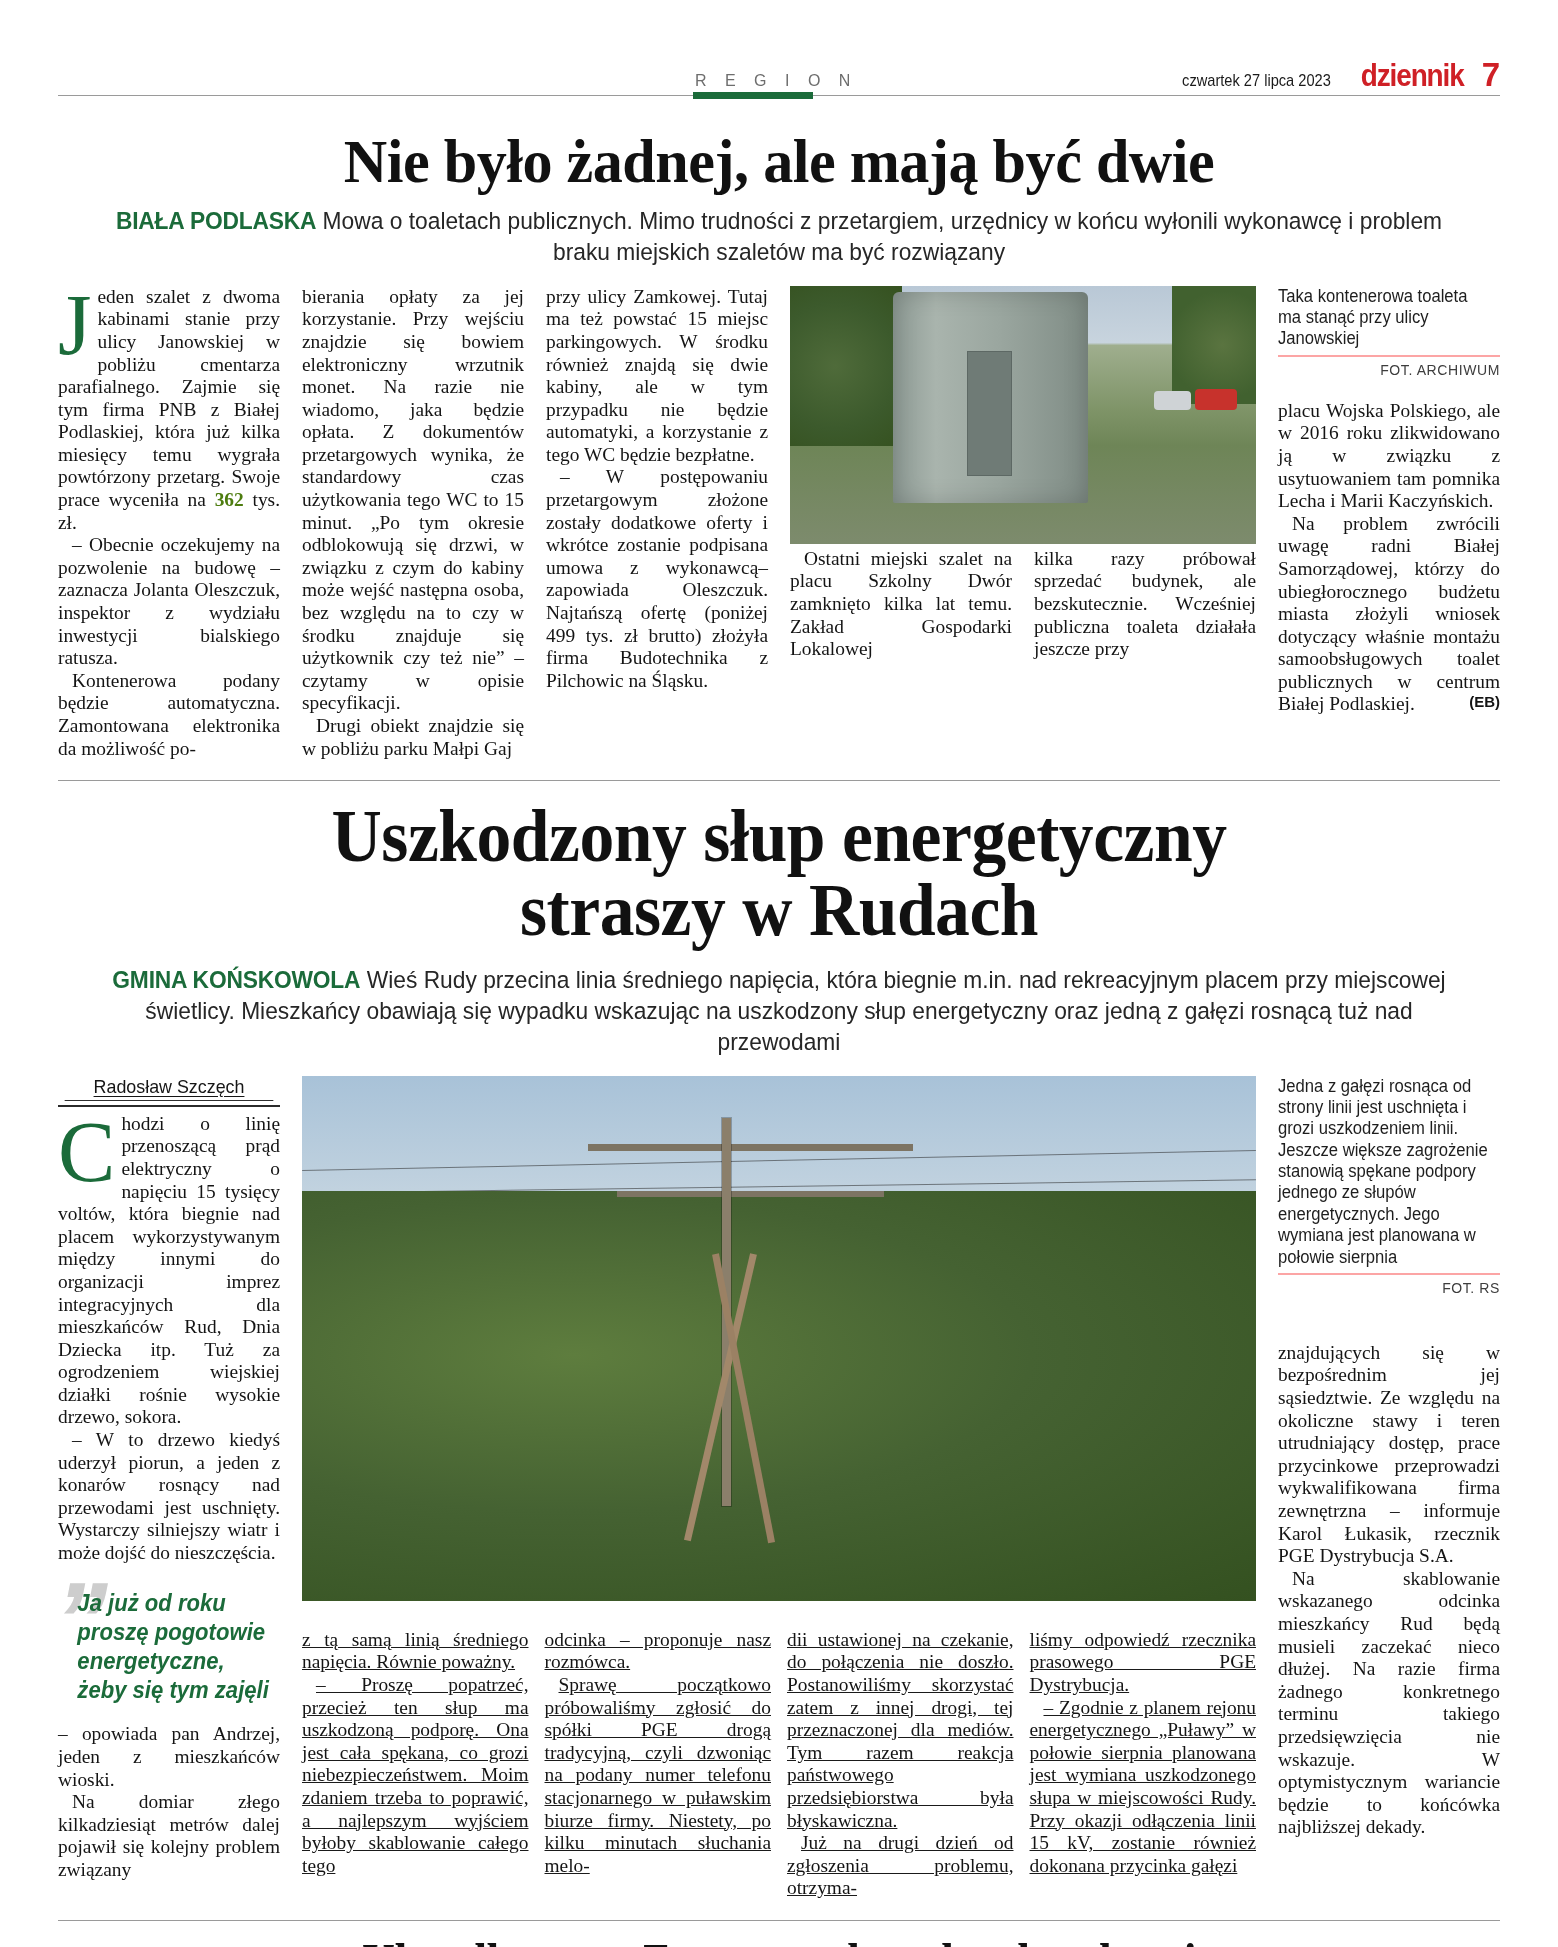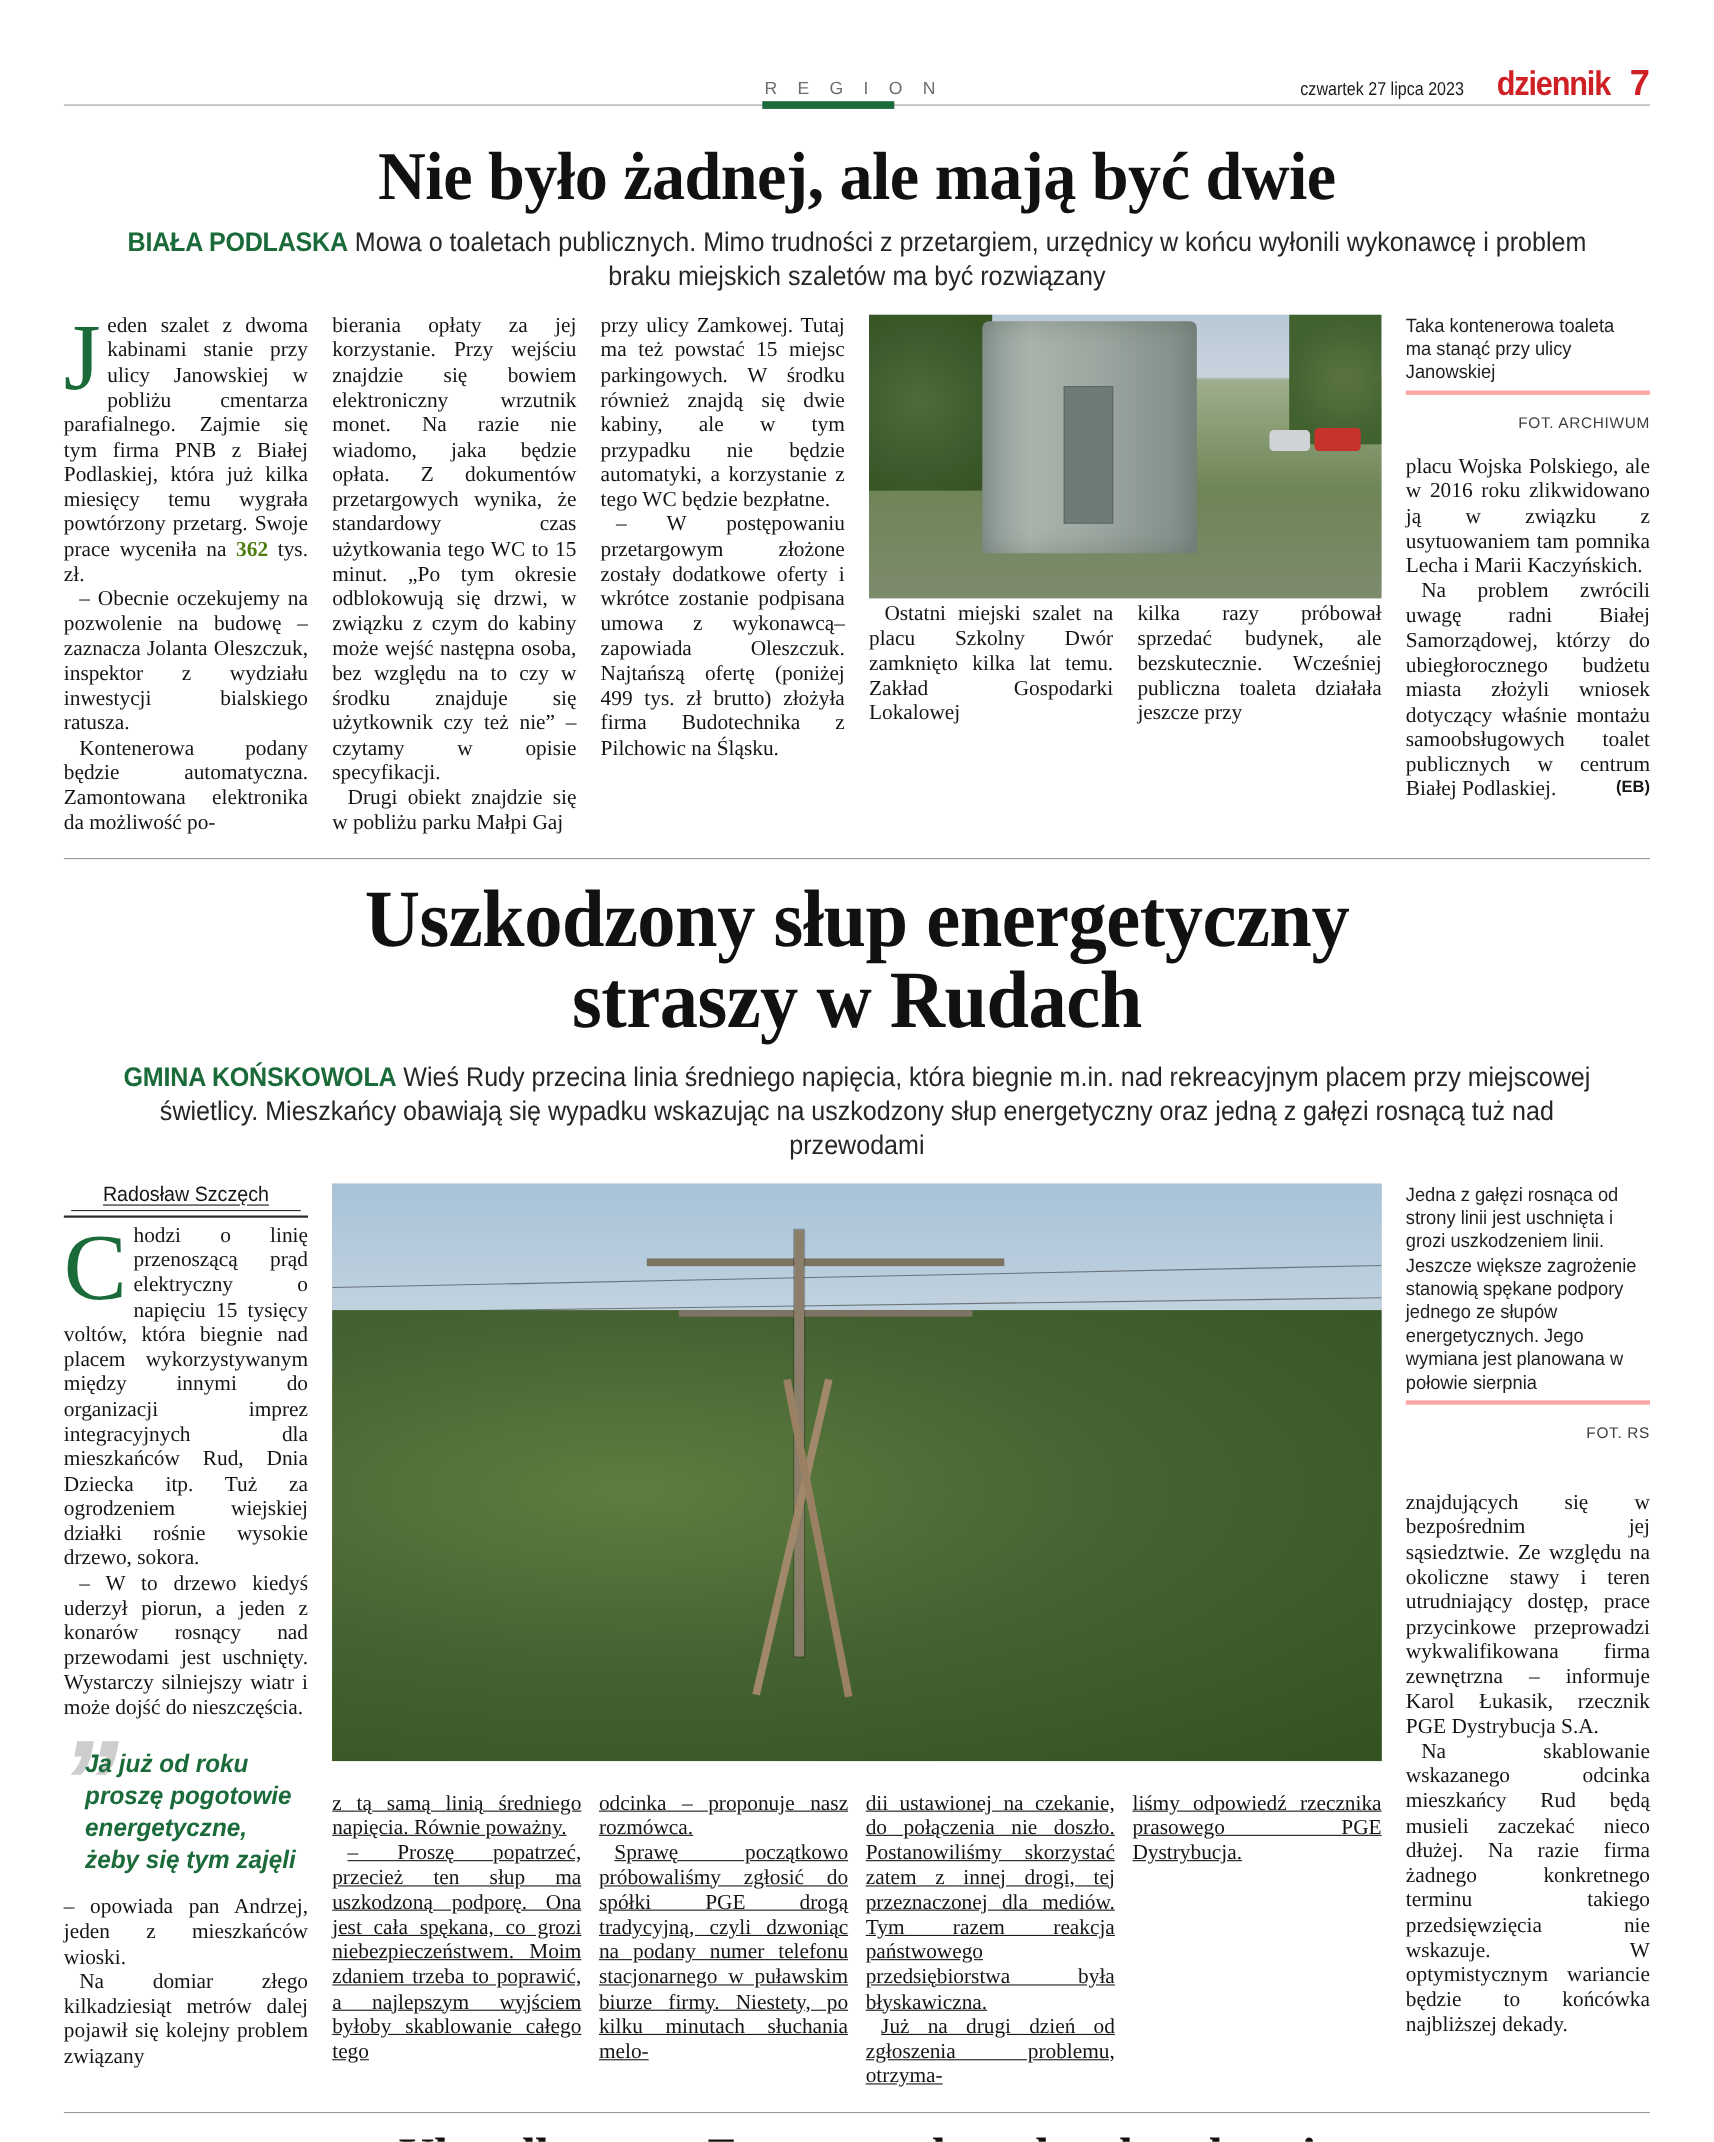--- a/index.html
+++ b/index.html
@@ -254,23 +254,23 @@
   
   .caption {
     font-family: "Liberation Sans", sans-serif;
     font-size: 17.5px;
     line-height: 1.22;
     color: #1e1e1e;
     transform: scaleX(0.95);
     transform-origin: left top;
   }
   .cap-credit-rule {
-    border-top: 4px solid #fca5a5;
+    border-top: 2px solid #fca5a5;
     margin-top: 5px;
-    padding-top: 17px;
+    padding-top: 5px;
   }
   .cap-credit {
     font-family: "Liberation Sans", sans-serif;
     font-size: 14px;
     letter-spacing: 0.6px;
     color: #3d3d3d;
     text-align: right;
   }
 
   
@@ -453,20 +453,21 @@
         <div class="body-text">
           <p>odcinka – proponuje nasz rozmówca.</p>
           <p>Sprawę początkowo próbowaliśmy zgłosić do spółki PGE drogą tradycyjną, czyli dzwoniąc na podany numer telefonu stacjonarnego w puławskim biurze firmy. Niestety, po kilku minutach słuchania melo-</p>
         </div>
         <div class="body-text">
           <p>dii ustawionej na czekanie, do połączenia nie doszło. Postanowiliśmy skorzystać zatem z innej drogi, tej przeznaczonej dla mediów. Tym razem reakcja państwowego przedsiębiorstwa była błyskawiczna.</p>
           <p>Już na drugi dzień od zgłoszenia problemu, otrzyma-</p>
         </div>
         <div class="body-text">
           <p>liśmy odpowiedź rzecznika prasowego PGE Dystrybucja.</p>
+          <p>– Zgodnie z planem rejonu energetycznego „Puławy” w połowie sierpnia planowana jest wymiana uszkodzonego słupa w miejscowości Rudy. Przy okazji odłączenia linii 15 kV, zostanie również dokonana przycinka gałęzi</p>
         </div>
       </div>
     </div>
 
     <div class="col">
       <div class="caption">Jedna z gałęzi rosnąca od strony linii jest uschnięta i grozi uszkodzeniem linii. Jeszcze większe zagrożenie stanowią spękane podpory jednego ze słupów energetycznych. Jego wymiana jest planowana w połowie sierpnia</div>
       <div class="cap-credit-rule">
         <div class="cap-credit">FOT. RS</div>
       </div>
       <div class="body-text" style="margin-top:46px;">

